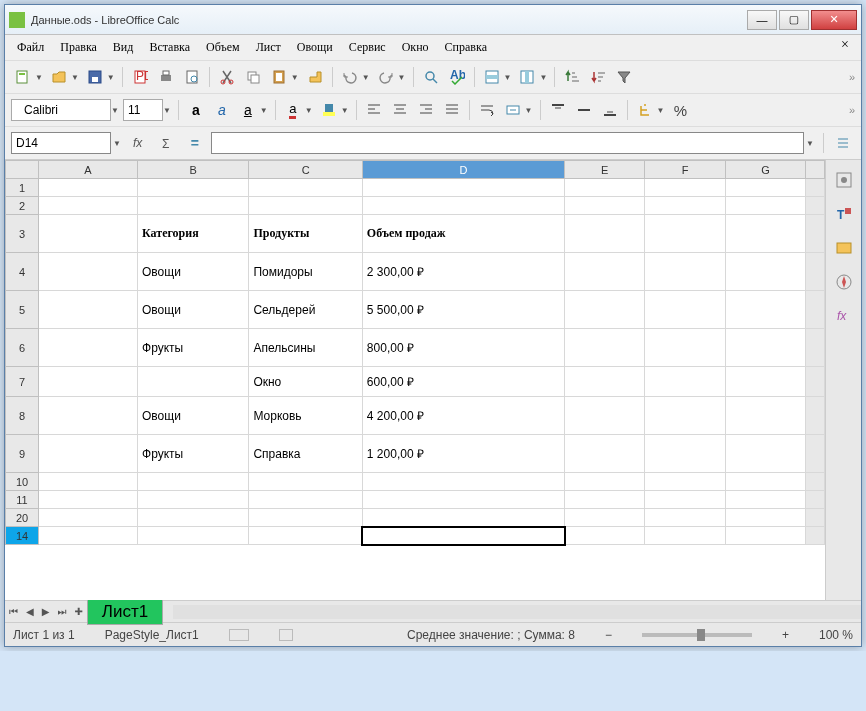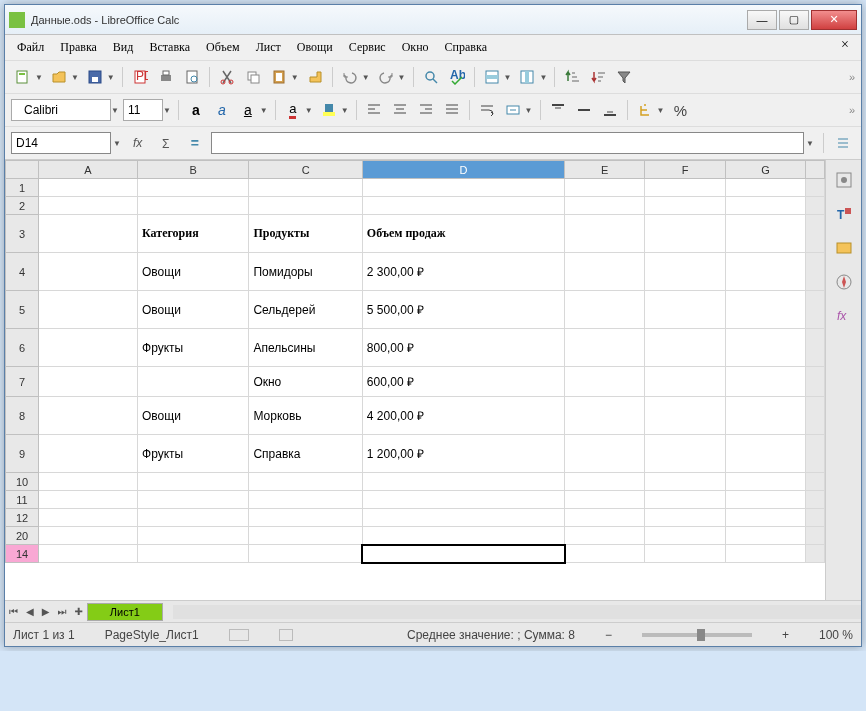--- a/index.html
+++ b/index.html
@@ -25,29 +25,29 @@
 .formula-input { flex: 1; height: 22px; border: 1px solid #888; background: #fff; }
 .main-area { display: flex; height: 440px; }
 .sheet-container { flex: 1; overflow: hidden; position: relative; background: #fff; }
 .sidebar { width: 36px; background: #e8e8e8; border-left: 1px solid #ccc; display: flex; flex-direction: column; align-items: center; padding-top: 8px; gap: 10px; }
 .sidebar .sbtn { width: 24px; height: 24px; display: flex; align-items: center; justify-content: center; cursor: pointer; }
 table.sheet { border-collapse: collapse; width: 100%; }
 table.sheet th { background: #e8e8e8; border: 1px solid #c0c0c0; font-weight: normal; font-size: 11px; color: #333; text-align: center; height: 18px; }
 table.sheet th.colhead { height: 18px; }
 table.sheet th.colhead.sel { background: #5b9bd5; color: #fff; }
 table.sheet th.rowhead { width: 32px; }
-table.sheet th.rowhead.sel { background: #f9a8d4; }
+table.sheet th.rowhead.sel { background: #0ea5e9; }
 table.sheet td { border: 1px solid #d8d8d8; height: 18px; padding: 0 4px; font-size: 12px; background: #fff; vertical-align: middle; }
 table.sheet td.cursor { border: 2px solid #000; }
 table.sheet tr.tall td, table.sheet tr.tall th.rowhead { height: 38px; }
 table.sheet tr.med td, table.sheet tr.med th.rowhead { height: 30px; }
 .bold { font-weight: bold; font-family: Liberation Serif, serif; }
 .tabs-row { background: #e8e8e8; display: flex; align-items: center; height: 22px; border-top: 1px solid #ccc; }
 .tabs-row .tabnav { padding: 0 4px; cursor: pointer; font-size: 10px; color: #555; }
-.tabs-row .tabname { background: #84cc16; border: 1px solid #aaa; padding: 2px 22px; font-size: 11px; }
+.tabs-row .tabname { background: #22c55e; border: 1px solid #aaa; padding: 2px 14px; font-size: 17px; }
 .hscroll { flex: 1; height: 14px; background: #e0e0e0; margin-left: 10px; }
 .statusbar { background: #e8e8e8; display: flex; align-items: center; height: 24px; padding: 0 8px; border-top: 1px solid #ccc; font-size: 11px; color: #444; gap: 30px; }
 .statusbar .sp { flex: 1; }
 .zoom-slider { width: 110px; height: 4px; background: #bbb; position: relative; }
 .zoom-slider::after { content:""; position:absolute; left:50%; top:-4px; width:8px; height:12px; background:#888; }
 svg { display: block; }
 </style>
 </head>
 <body>
 
@@ -467,31 +467,20 @@
               <td class=""></td>
               <td class=""></td>
               <td class=""></td>
               <td class=""></td>
               <td class=""></td>
               <td class=""></td>
               <td style="background:#e8e8e8"></td>
             </tr>
             <tr class="">
               <th class="rowhead">11</th>
-              <td class=""></td>
-              <td class=""></td>
-              <td class=""></td>
-              <td class=""></td>
-              <td class=""></td>
-              <td class=""></td>
-              <td class=""></td>
-              <td style="background:#e8e8e8"></td>
-            </tr>
-            <tr class="">
-              <th class="rowhead">12</th>
               <td class=""></td>
               <td class=""></td>
               <td class=""></td>
               <td class=""></td>
               <td class=""></td>
               <td class=""></td>
               <td class=""></td>
               <td style="background:#e8e8e8"></td>
             </tr>
             <tr class="">

